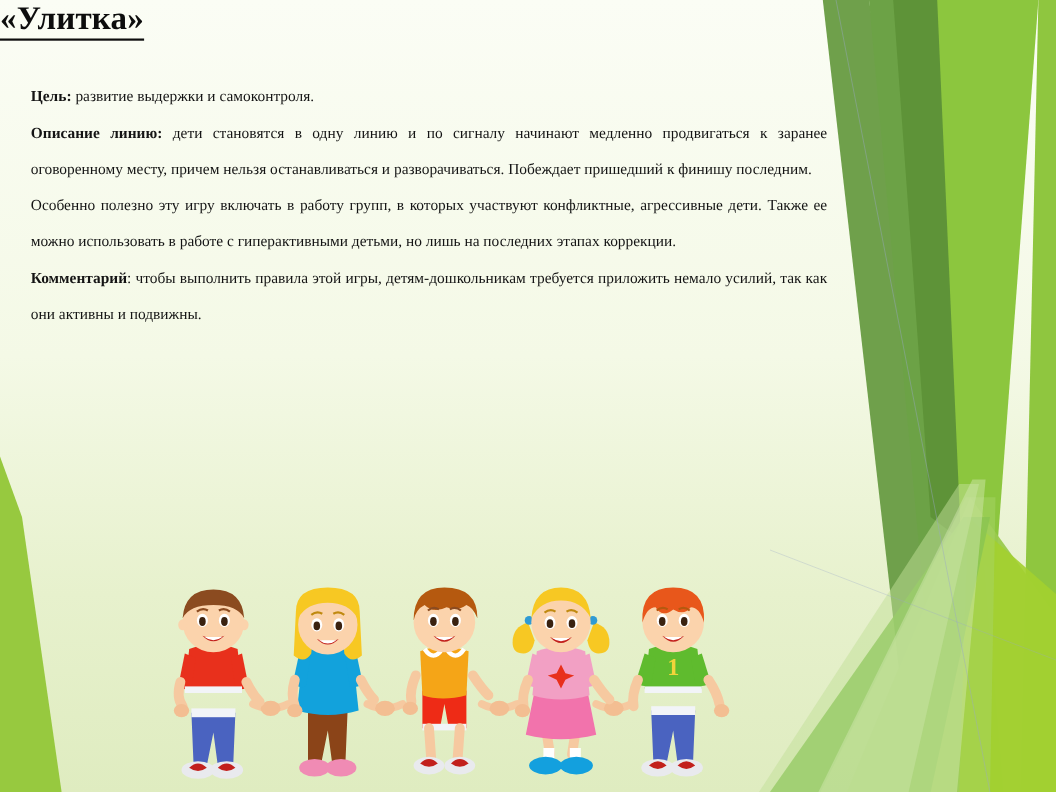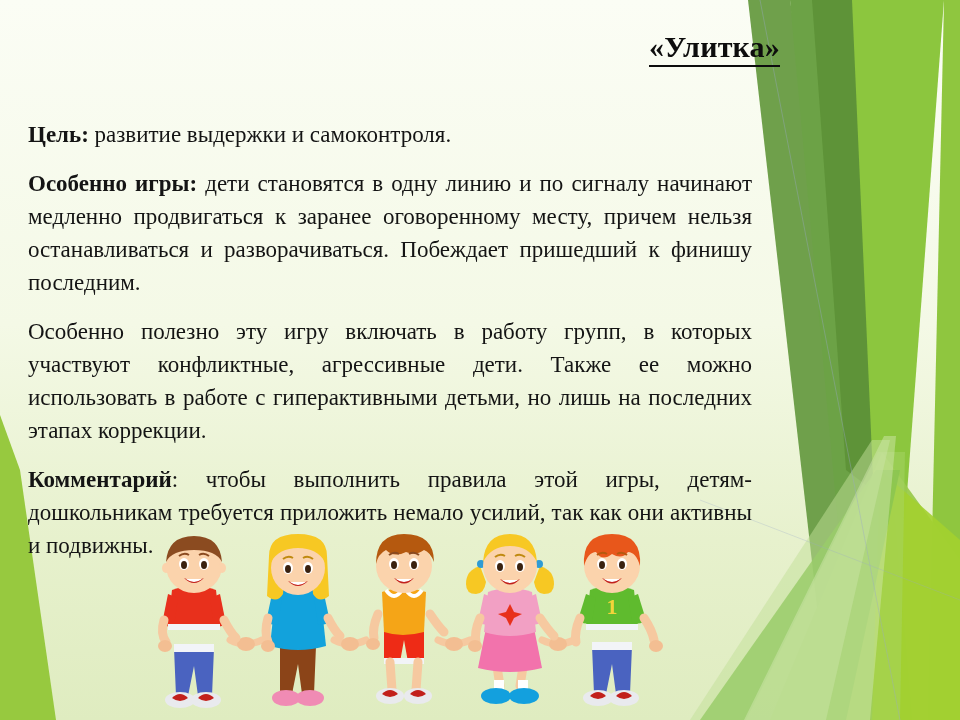--- a/index.html
+++ b/index.html
@@ -26,40 +26,39 @@
   
   .content {
     position: absolute;
     left: 0;
     top: 0;
     width: 780px;
     z-index: 5;
   }
   .title {
     margin: 0;
-    padding-top: 30px;
-    text-align: right;
+    text-align: left;
     font-size: 30px;
     font-weight: bold;
     color: #0d0d0d;
     letter-spacing: 0.2px;
   }
   .title span {
     border-bottom: 2px solid #0d0d0d;
     padding-bottom: 2px;
   }
   .body-block {
     margin: 0;
     padding: 38px 28px 0 28px;
   }
   .para {
-    margin: 16px 0 0 0;
+    margin: 0 0 0 0;
     text-align: justify;
     text-justify: inter-word;
-    font-size: 23px;
+    font-size: 14px;
     line-height: 33px;
     color: #141414;
     hyphens: none;
   }
   .para b { font-weight: bold; }
   
   #kids {
     position: absolute;
     left: 138px;
     top: 528px;
@@ -101,21 +100,21 @@
   </svg>
 
   <div class="content">
 
     <h1 class="title"><span>«Улитка»</span></h1>
 
     <div class="body-block">
 
       <p class="para"><b>Цель:</b><span> развитие выдержки и самоконтроля.</span></p>
 
-      <p class="para"><b>Особенно игры:</b><span> дети становятся в одну линию и по сигналу начинают медленно продвигаться к заранее оговоренному месту, причем нельзя останавливаться и разворачиваться. Побеждает пришедший к финишу последним.</span></p>
+      <p class="para"><b>Описание линию:</b><span> дети становятся в одну линию и по сигналу начинают медленно продвигаться к заранее оговоренному месту, причем нельзя останавливаться и разворачиваться. Побеждает пришедший к финишу последним.</span></p>
 
       <p class="para"><span>Особенно полезно эту игру включать в работу групп, в которых участвуют конфликтные, агрессивные дети. Также ее можно использовать в работе с гиперактивными детьми, но лишь на последних этапах коррекции.</span></p>
 
       <p class="para"><b>Комментарий</b><span>: чтобы выполнить правила этой игры, детям-дошкольникам требуется приложить немало усилий, так как они активны и подвижны.</span></p>
 
     </div>
   </div>
 
   <svg id="kids" viewBox="0 0 540 192" preserveAspectRatio="xMidYMax meet">
 

